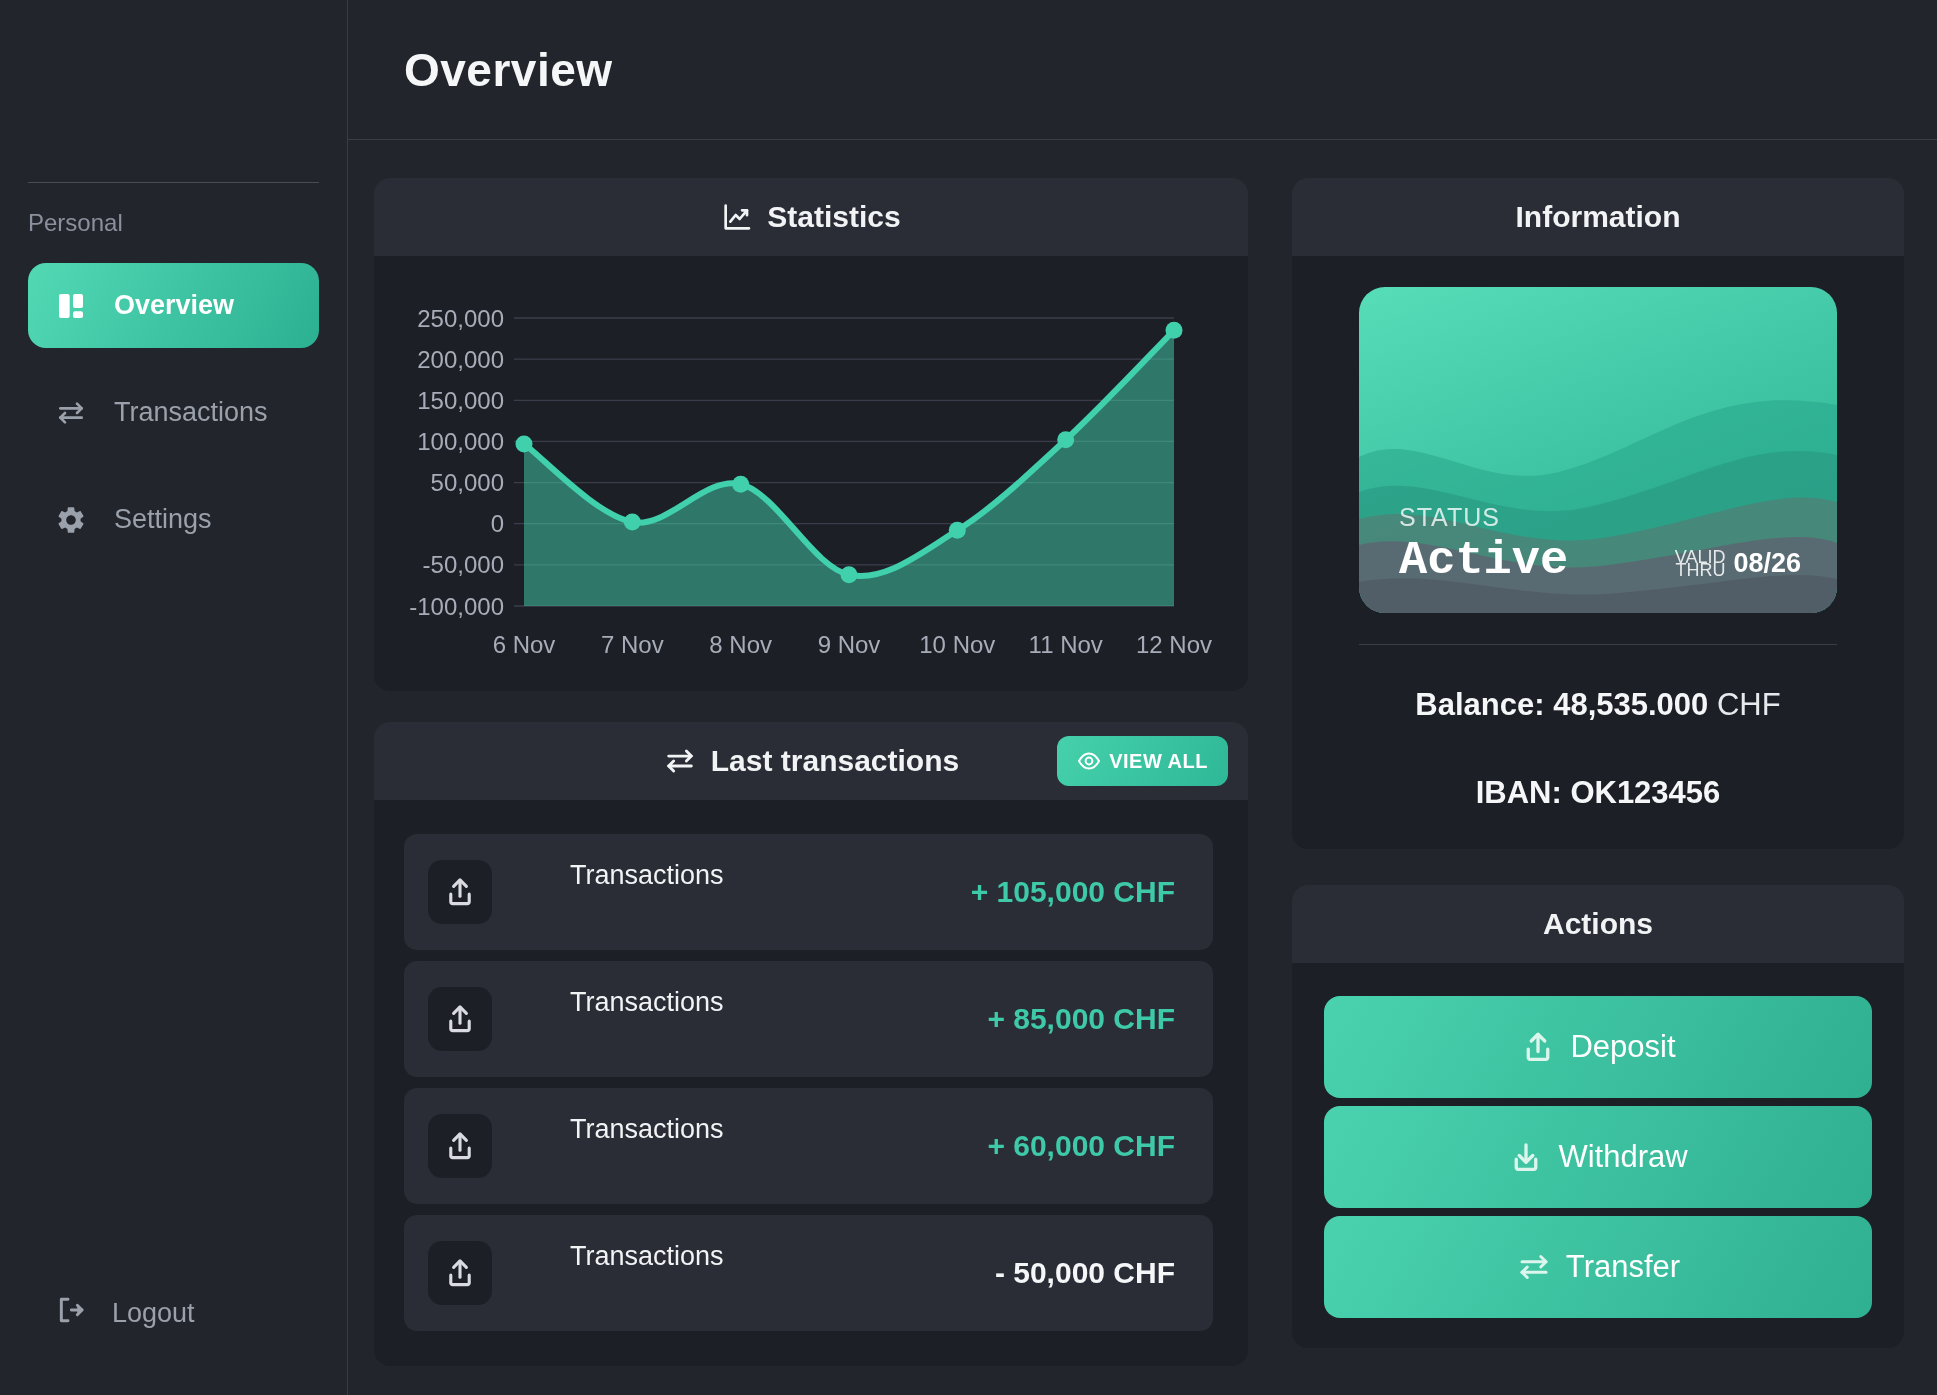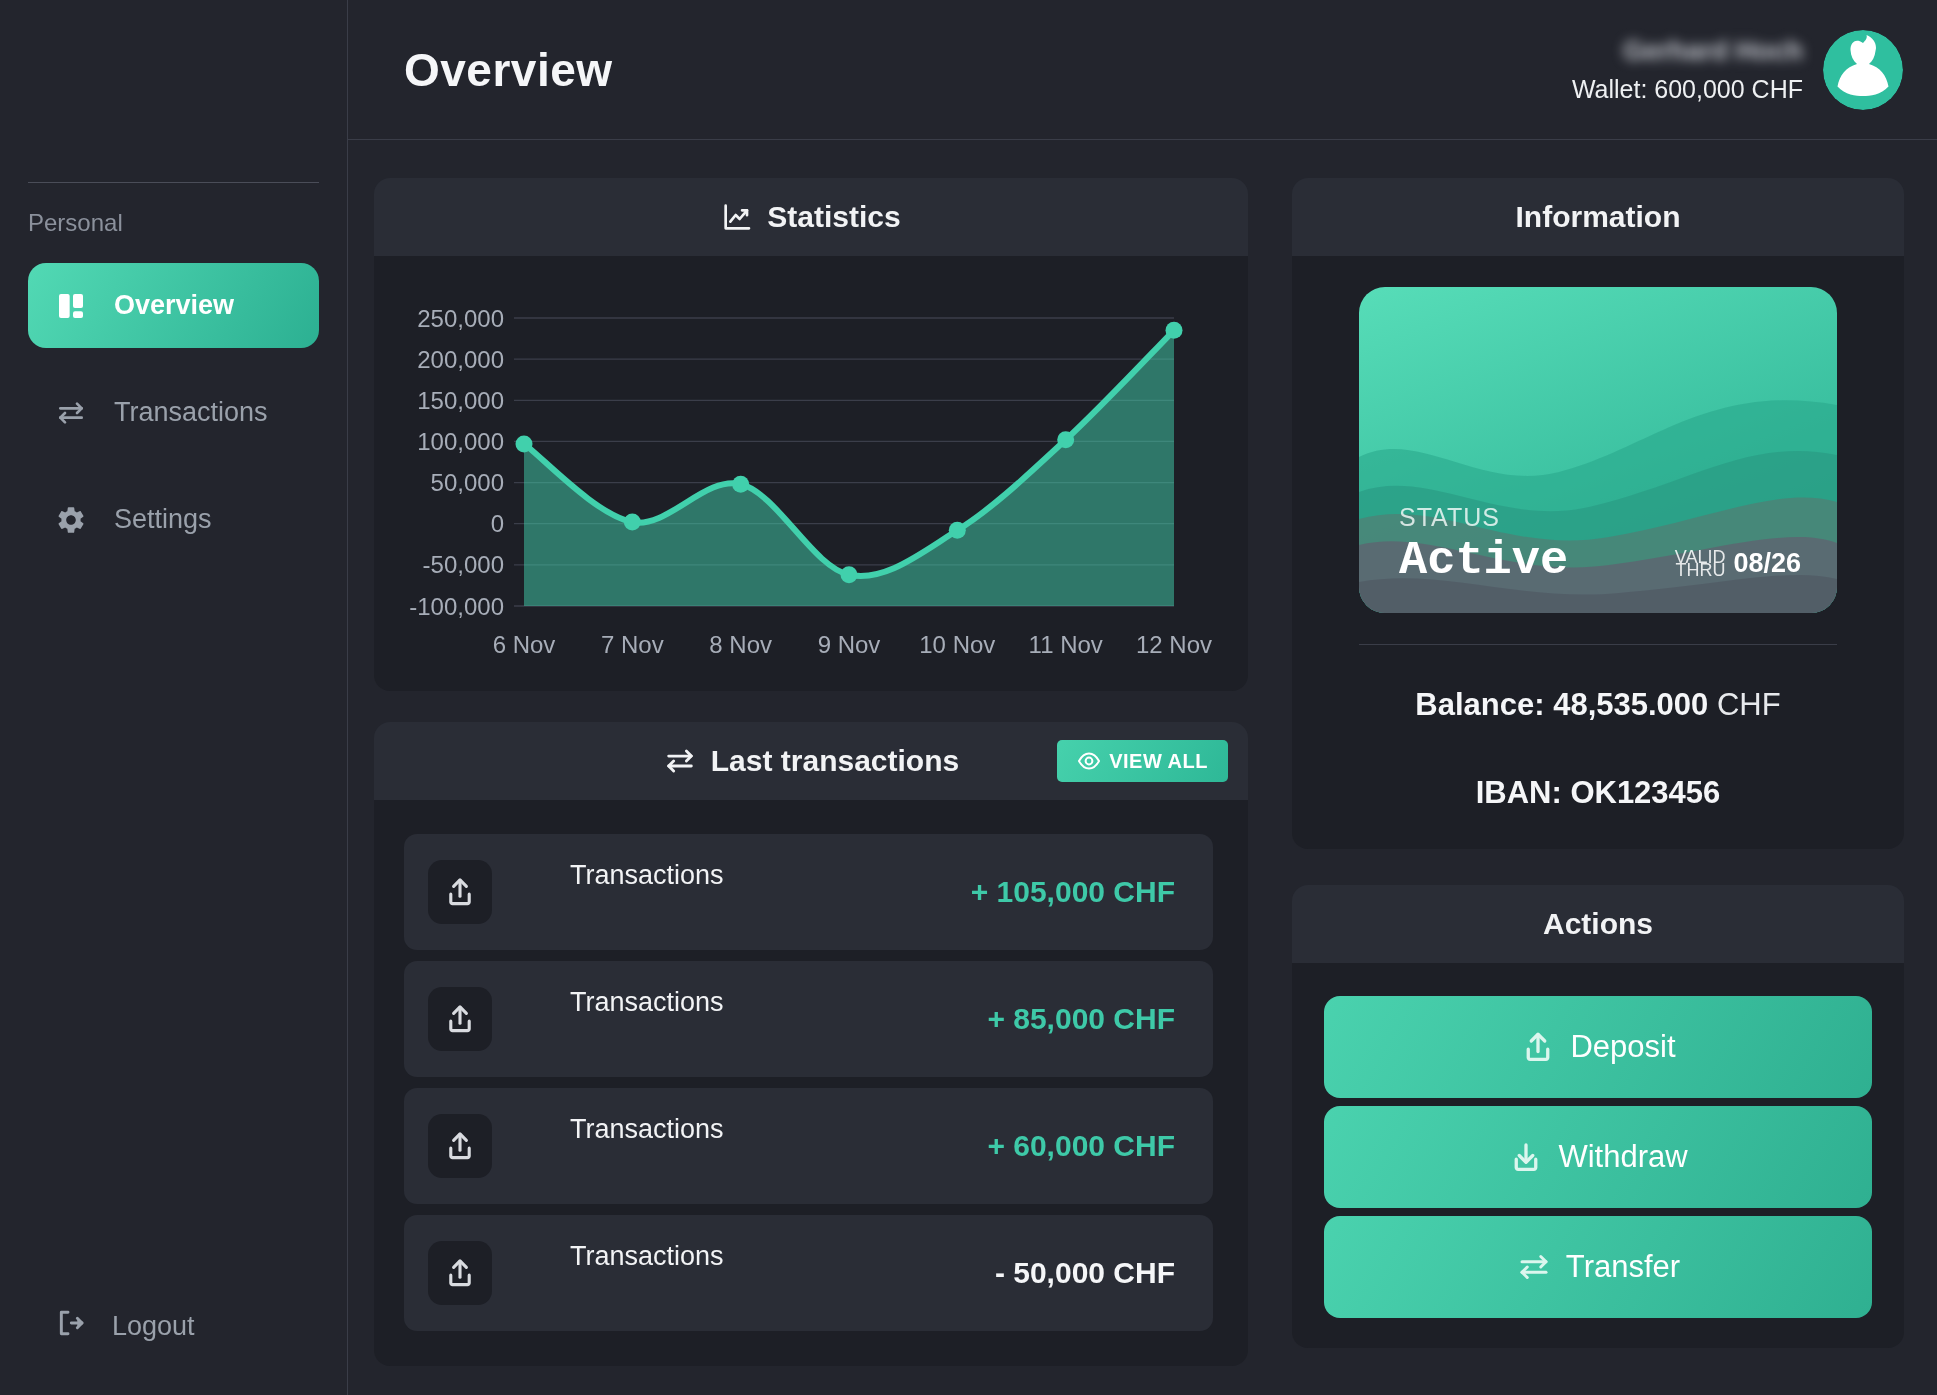--- a/index.html
+++ b/index.html
@@ -8,21 +8,21 @@
   .app { width:1937px; height:1395px; background:#23252d; display:flex; overflow:hidden; position:relative; }
 
   
   .sidebar { width:348px; height:100%; border-right:1px solid #3a3d48; display:flex; flex-direction:column; padding:0 28px; flex-shrink:0; }
   .side-divider { height:1px; background:#4a4d58; margin-top:182px; }
   .side-section { margin-top:26px; color:#8b919c; font-size:24px; }
   .nav-item { height:85px; border-radius:18px; display:flex; align-items:center; padding:0 26px; gap:26px; font-size:27px; color:#9aa1ab; cursor:pointer; }
   .nav-item .nav-icon { width:34px; height:34px; display:flex; align-items:center; justify-content:center; }
   .nav-item.active { background:linear-gradient(120deg,#52d9b4,#2cb092); color:#ffffff; font-weight:bold; margin-top:26px; }
   .nav-item + .nav-item { margin-top:22px; }
-  .logout { margin-top:auto; margin-bottom:49px; display:flex; align-items:center; gap:26px; padding:0 26px; font-size:27px; color:#9aa1ab; cursor:pointer; }
+  .logout { margin-top:auto; margin-bottom:62px; display:flex; align-items:center; gap:26px; padding:0 26px; font-size:27px; color:#9aa1ab; cursor:pointer; }
 
   
   .main { flex:1; display:flex; flex-direction:column; }
   .topbar { height:140px; border-bottom:1px solid #3a3d48; display:flex; align-items:center; justify-content:space-between; padding:0 34px 0 56px; }
   .page-title { color:#f5f6f8; font-size:46px; font-weight:bold; letter-spacing:.5px; }
   .userbox { display:flex; align-items:center; gap:20px; cursor:pointer; }
   .usertext { text-align:right; }
   .username { color:#c3c6cd; font-size:27px; font-weight:bold; filter:blur(6px); margin-bottom:8px; }
   .wallet { color:#eef0f2; font-size:25px; }
   .avatar { width:80px; height:80px; border-radius:50%; overflow:hidden; flex-shrink:0; }
@@ -33,21 +33,21 @@
 
   .panel { border-radius:16px; overflow:hidden; }
   .panel-head { height:78px; background:#2a2d36; display:flex; align-items:center; justify-content:center; gap:14px; color:#f2f3f5; font-size:30px; font-weight:bold; position:relative; }
   .panel-body { background:#1d1f26; }
 
   
   .chart-body { height:435px; position:relative; }
   .chart-body svg { position:absolute; inset:0; }
 
   
-  .viewall { position:absolute; right:20px; top:50%; transform:translateY(-50%); height:42px; padding:0 20px; border:none; border-radius:5px; background:linear-gradient(120deg,#46d1ac,#2eb897); color:#fff; font-family:"Liberation Sans",sans-serif; font-size:20px; font-weight:bold; letter-spacing:.5px; display:flex; align-items:center; gap:8px; cursor:pointer; }
+  .viewall { position:absolute; right:20px; top:50%; transform:translateY(-50%); height:50px; padding:0 20px; border:none; border-radius:12px; background:linear-gradient(120deg,#46d1ac,#2eb897); color:#fff; font-family:"Liberation Sans",sans-serif; font-size:20px; font-weight:bold; letter-spacing:.5px; display:flex; align-items:center; gap:8px; cursor:pointer; }
   .tx-body { padding:34px 35px 35px 30px; display:flex; flex-direction:column; gap:11px; }
   .tx-row { height:116px; background:#2a2d36; border-radius:13px; display:flex; align-items:center; padding:0 38px 0 24px; cursor:pointer; }
   .tx-icon { width:64px; height:64px; background:#1d1f26; border-radius:14px; display:flex; align-items:center; justify-content:center; color:#d9dbe0; }
   .tx-label { margin-left:78px; color:#f2f3f5; font-size:27px; align-self:flex-start; margin-top:26px; }
   .tx-amount { margin-left:auto; font-size:30px; font-weight:bold; }
   .tx-amount.pos { color:#3ec9a8; }
   .tx-amount.neg { color:#f5f6f8; }
 
   
   .info-body { padding:31px 0 38px 0; }
@@ -124,32 +124,20 @@
           </svg>
       </span>
       <span>Logout</span>
     </div>
   </aside>
 
   <main class="main">
 
     <header class="topbar">
       <h1 class="page-title">Overview</h1>
-      <div class="userbox">
-        <div class="usertext">
-          <div class="username">Gerhard Hoch</div>
-          <div class="wallet">Wallet: 600,000 CHF</div>
-        </div>
-        <div class="avatar">
-          <svg width="80" height="80" viewBox="0 0 80 80">
-            <circle cx="40" cy="40" r="40" fill="#2fbf9f"></circle>
-            <path fill="#ffffff" d="M40 13 c2.5-2.5 4.5-5 3.5-8 c6 2.5 9.5 7 9.5 13 c0 0-0.2 2-0.5 3 c-0.7 5.5-2.8 10-6.5 13 c11 3.2 17.5 11.2 19.5 22.5 c-7.5 8.5-18.5 9.5-25.5 9.5 s-18-1-25.5-9.5 c2-11.3 8.5-19.3 19.5-22.5 c-4-3.2-6.2-8.2-6.5-14 c-0.3-6.5 4.5-12.5 12.5-7 z"></path>
-          </svg>
-        </div>
-      </div>
     </header>
 
     <div class="content">
 
       <div class="col-mid">
 
         <section class="panel">
           <div class="panel-head">
             <span style="display:flex">
               <svg width="32" height="32" viewBox="0 0 24 24" fill="none" stroke="#f2f3f5" stroke-width="2" stroke-linecap="round" stroke-linejoin="round">

